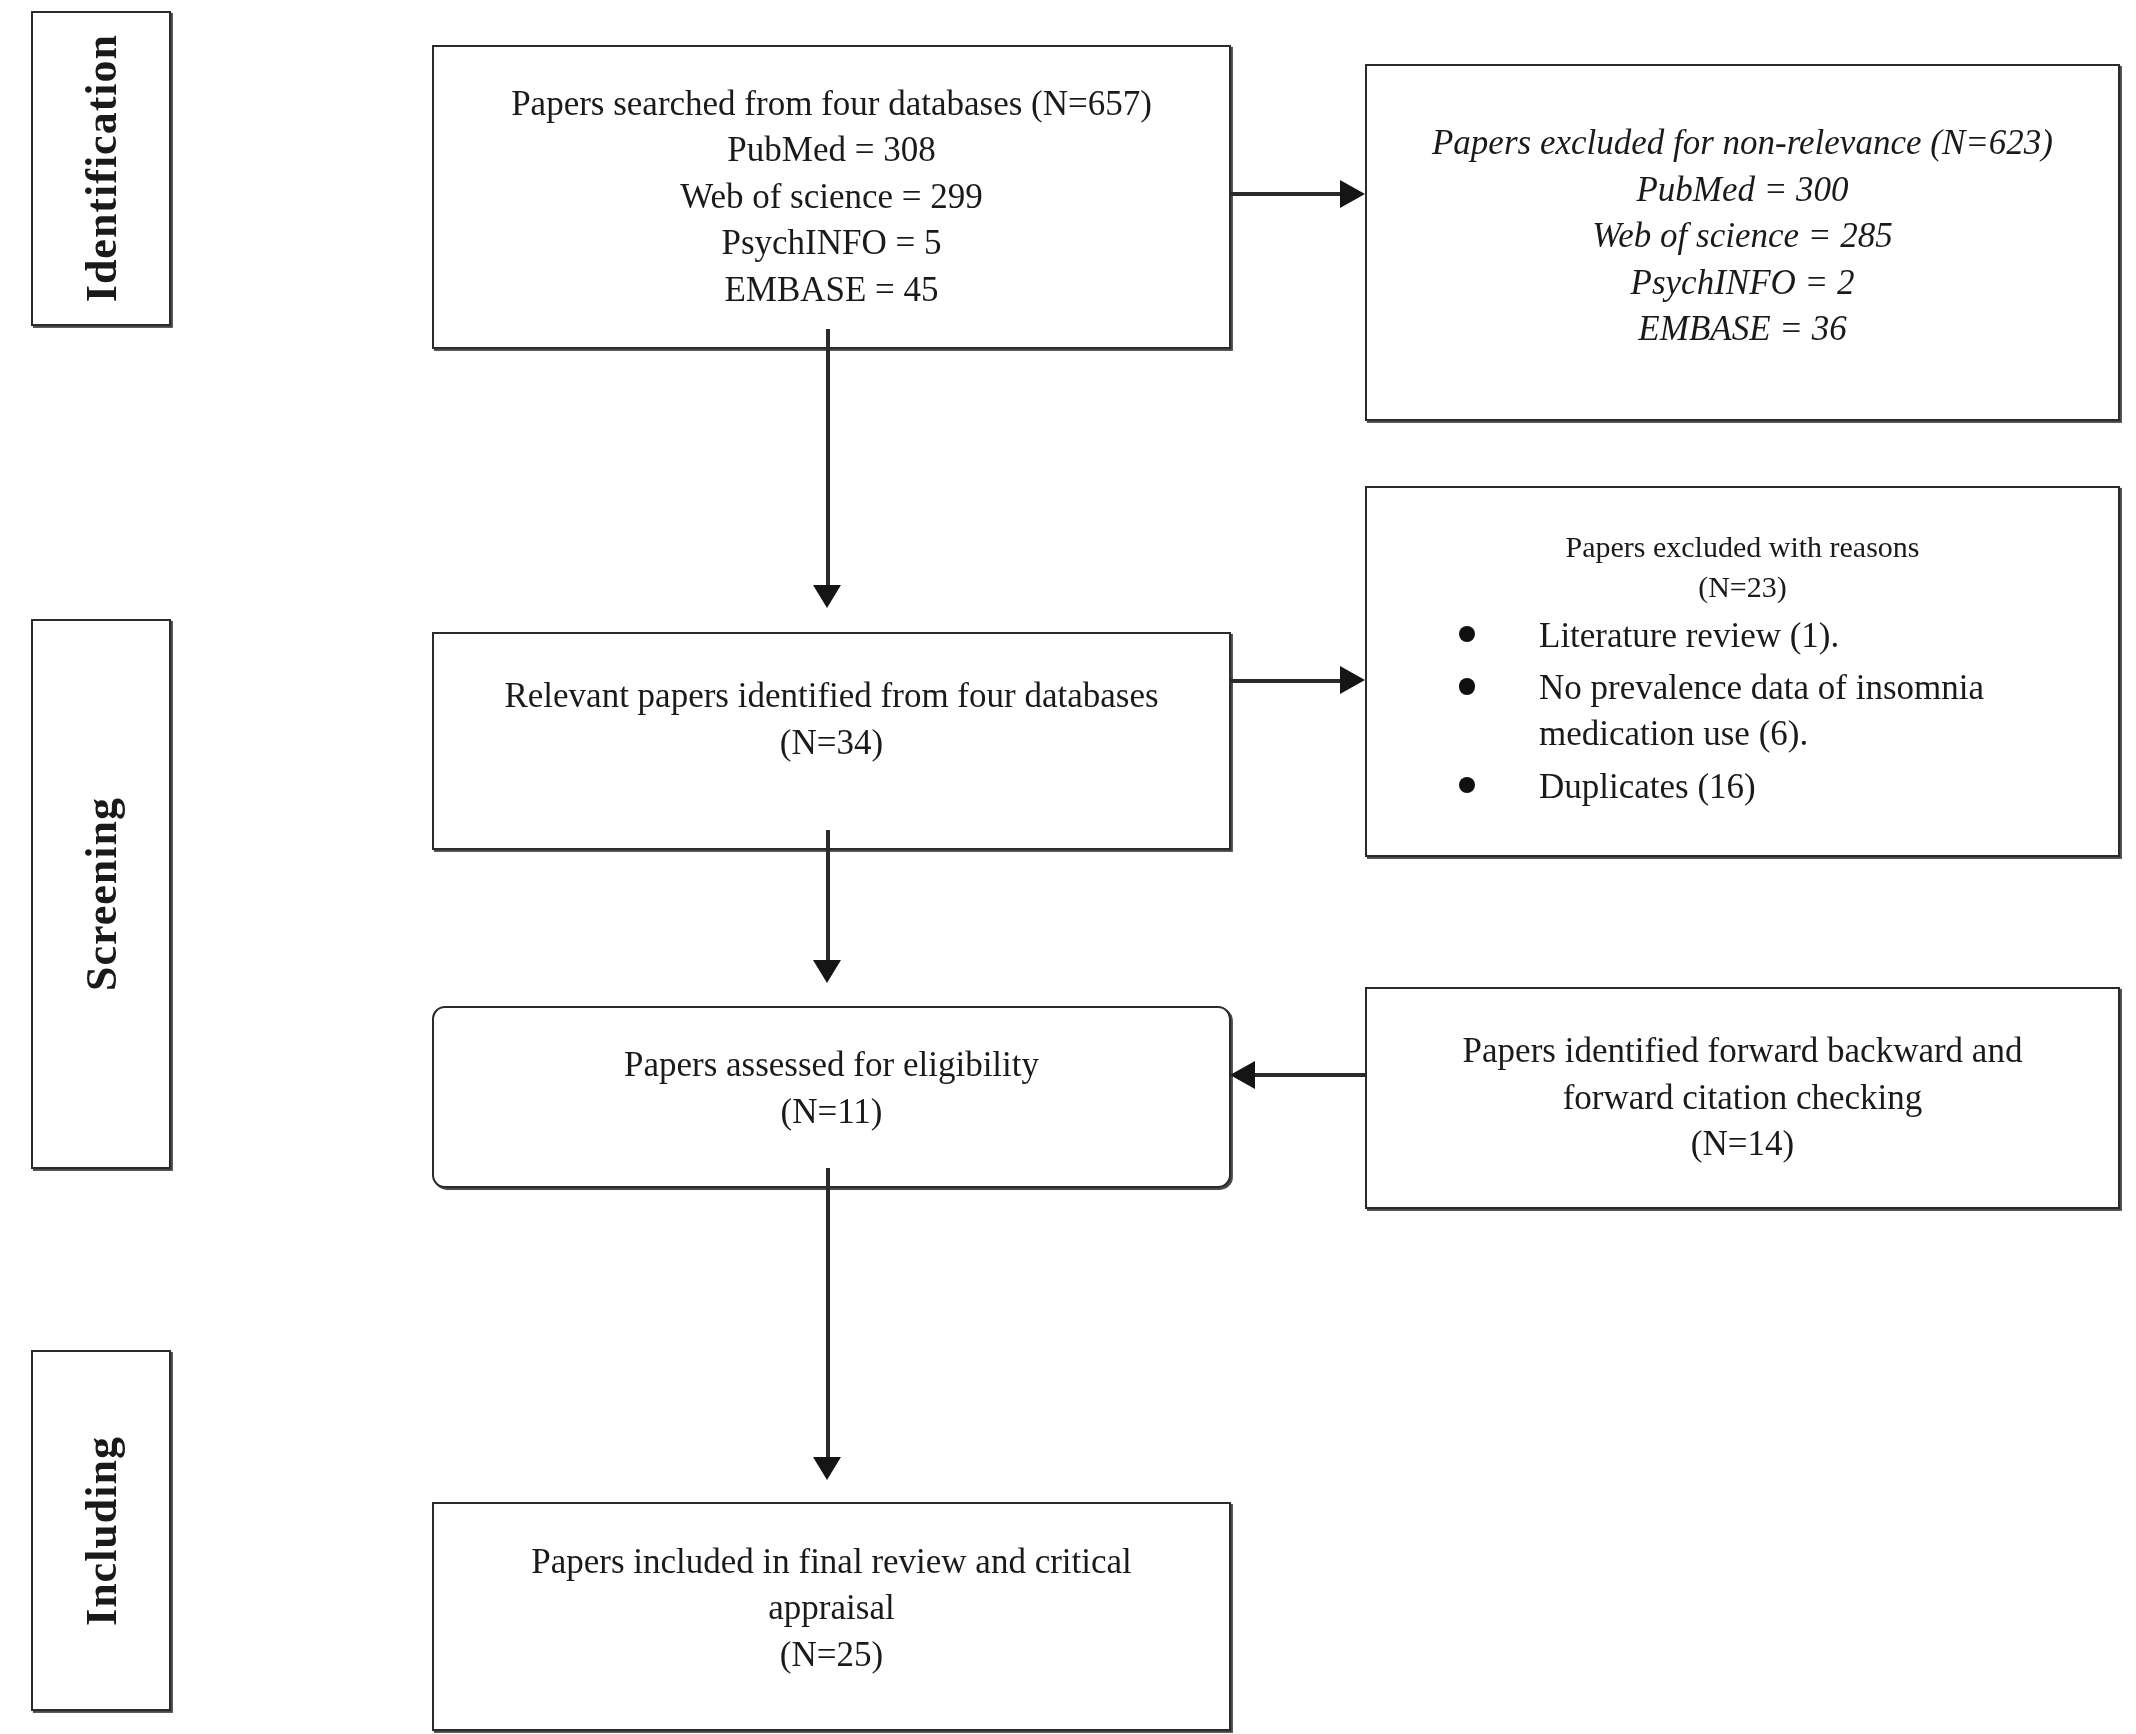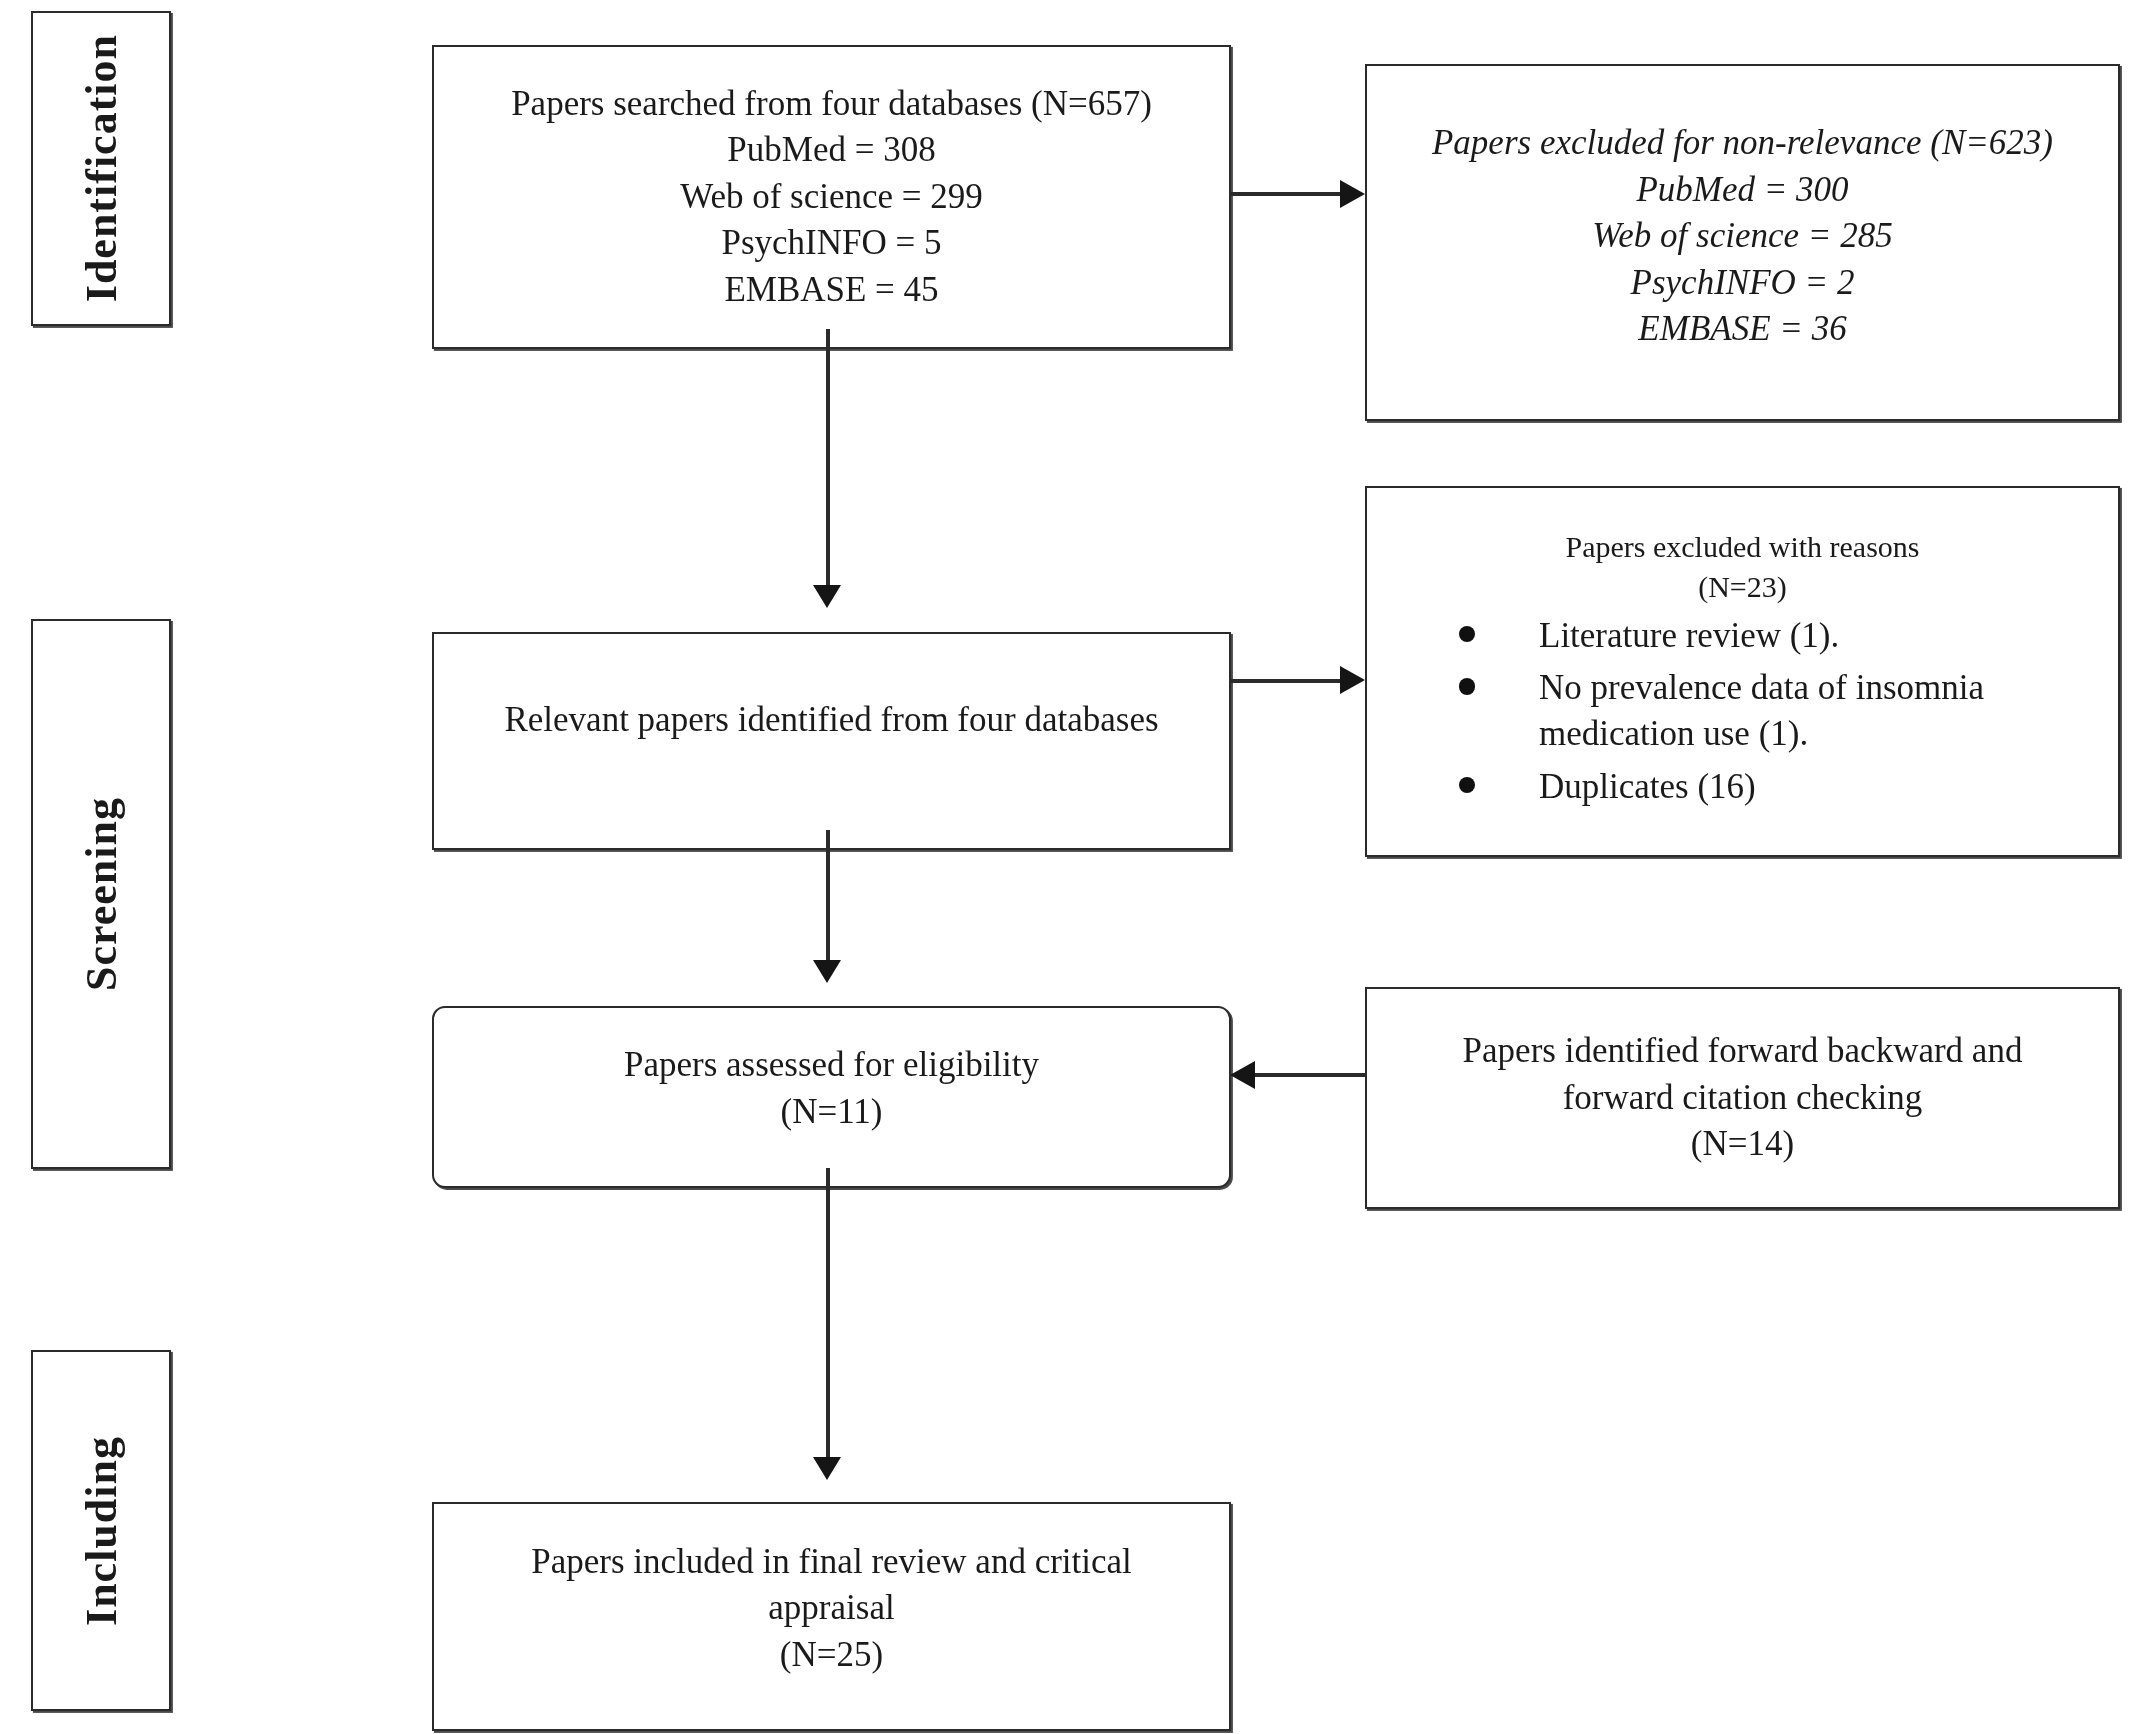--- a/index.html
+++ b/index.html
@@ -67,20 +67,21 @@
       <span class="ln">PubMed = 308</span>
       <span class="ln">Web of science = 299</span>
       <span class="ln">PsychINFO = 5</span>
       <span class="ln">EMBASE = 45</span>
     </div>
   </div>
 
   <div class="box shadowed" style="left:432px;top:612px;width:799px;height:218px;">
     <div class="box-inner" style="transform:translateY(-21px);">
       <span class="ln">Relevant papers identified from four databases</span>
+      <span class="ln">(N=34)</span>
     </div>
   </div>
 
   <div class="box shadowed" style="left:432px;top:986px;width:799px;height:182px;border-radius:13px;">
     <div class="box-inner" style="transform:translateY(-7.6px);">
       <span class="ln">Papers assessed for eligibility</span>
       <span class="ln">(N=11)</span>
     </div>
   </div>
 
@@ -106,21 +107,21 @@
     <div style="width:100%;">
       <span class="reason-head">Papers excluded with reasons</span>
       <span class="reason-head">(N=23)</span>
       <ul class="reasons">
         <li>
           <span class="bullet"></span>
           <span>Literature review (1).</span>
         </li>
         <li>
           <span class="bullet"></span>
-          <span>No prevalence data of insomnia medication use (1).</span>
+          <span>No prevalence data of insomnia medication use (6).</span>
         </li>
         <li>
           <span class="bullet"></span>
           <span>Duplicates (16)</span>
         </li>
       </ul>
     </div>
   </div>
 
   <div class="box shadowed" style="left:1365px;top:967px;width:755px;height:222px;">

